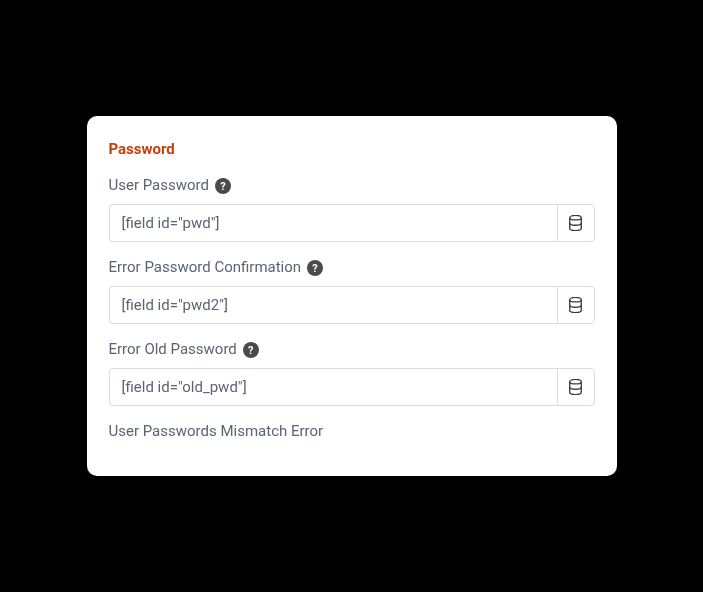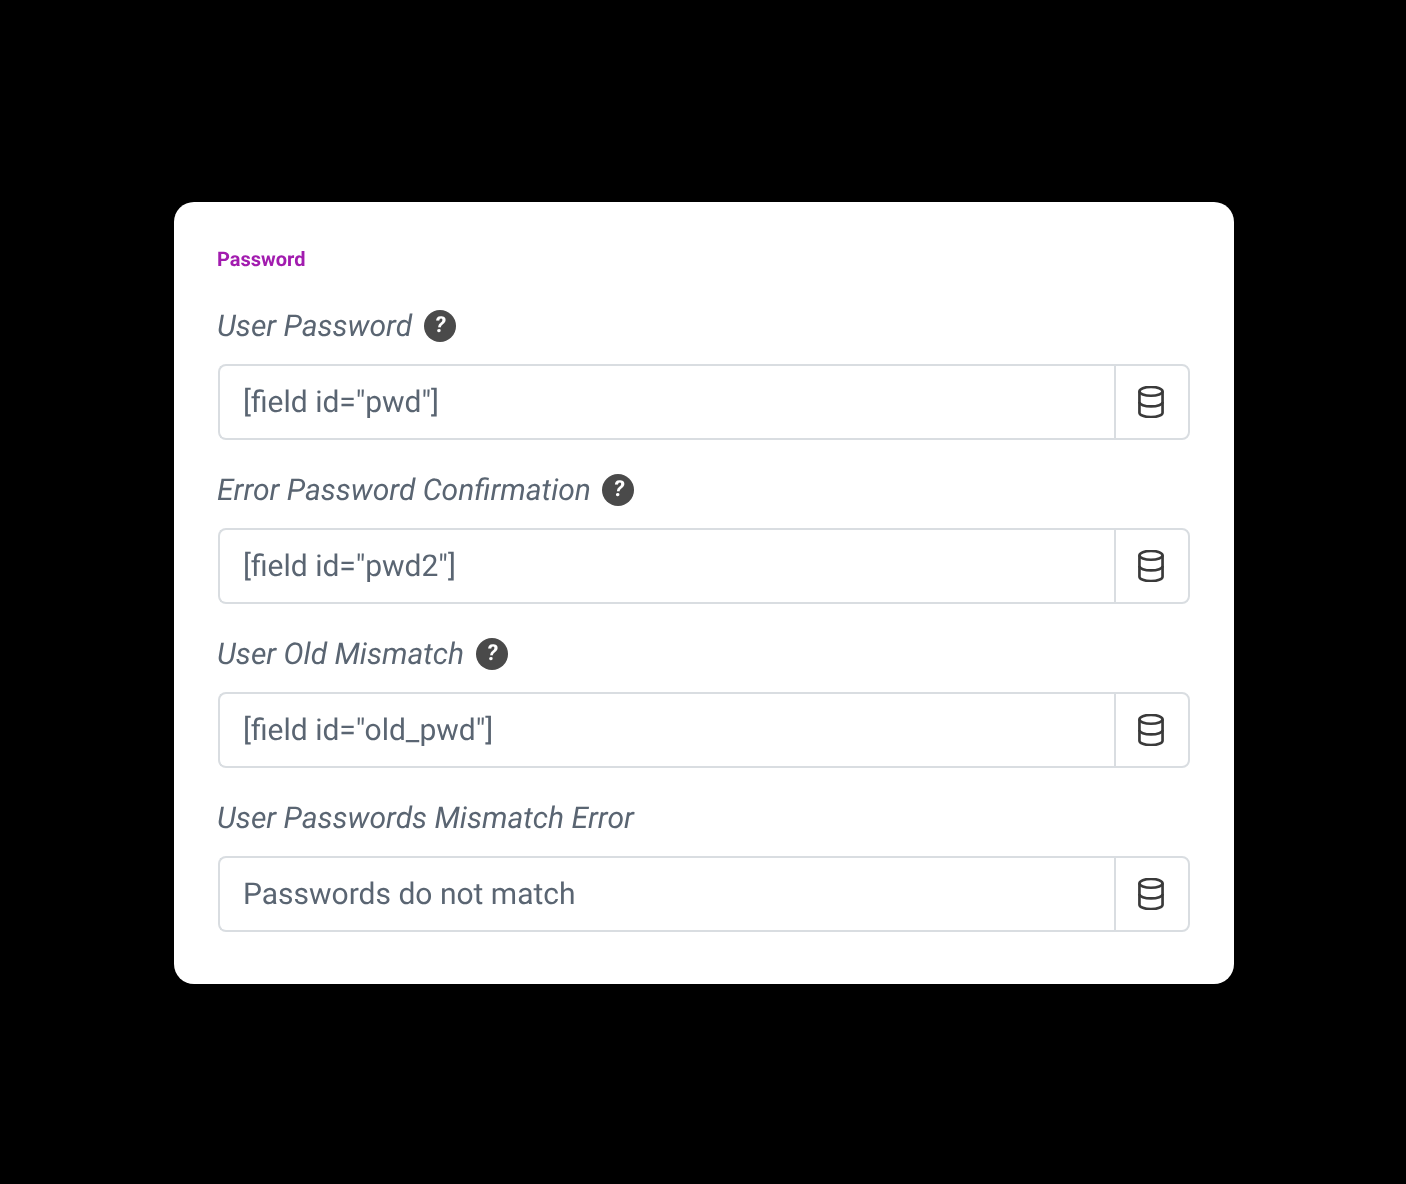--- a/index.html
+++ b/index.html
@@ -17,39 +17,38 @@
       justify-content: center;
     }
     .panel {
       background: #fff;
       border-radius: 10px;
       width: 530px;
       padding: 24px 22px 26px 22px;
       box-shadow: 0 2px 8px rgba(0,0,0,0.15);
     }
     .section-title {
-      font-size: 10px;
+      font-size: 15px;
       font-weight: 700;
-      color: #a21caf;
+      color: #c2410c;
       margin-bottom: 18px;
     }
     .field-group {
       margin-bottom: 16px;
     }
     .field-group:last-child {
       margin-bottom: 0;
     }
     .field-label {
       font-size: 15px;
       color: #5a6572;
       margin-bottom: 10px;
       display: flex;
-      align-items: center;
+      align-items: flex-end;
       gap: 6px;
-      font-style: italic;
     }
     .help-icon {
       display: inline-flex;
       align-items: center;
       justify-content: center;
       width: 16px;
       height: 16px;
       border-radius: 50%;
       background: #4a4a4a;
       color: #fff;
@@ -123,44 +122,34 @@
           <ellipse cx="8" cy="3" rx="6.5" ry="2.5" fill="none" stroke="#3a3a3a" stroke-width="1.5"></ellipse>
           <path d="M1.5 3 V9 C1.5 10.4 4.4 11.5 8 11.5 C11.6 11.5 14.5 10.4 14.5 9 V3" fill="none" stroke="#3a3a3a" stroke-width="1.5"></path>
           <path d="M1.5 9 V15 C1.5 16.4 4.4 17.5 8 17.5 C11.6 17.5 14.5 16.4 14.5 15 V9" fill="none" stroke="#3a3a3a" stroke-width="1.5"></path>
         </svg>
       </button>
     </div>
   </div>
 
   <div class="field-group">
     <div class="field-label">
-      <span>User Old Mismatch</span>
+      <span>Error Old Password</span>
       <span class="help-icon">?</span>
     </div>
     <div class="input-row">
       <input type="text" class="text-input" value="[field id=&quot;old_pwd&quot;]" style="">
       <button class="db-button">
         <svg viewBox="0 0 16 18">
           <ellipse cx="8" cy="3" rx="6.5" ry="2.5" fill="none" stroke="#3a3a3a" stroke-width="1.5"></ellipse>
           <path d="M1.5 3 V9 C1.5 10.4 4.4 11.5 8 11.5 C11.6 11.5 14.5 10.4 14.5 9 V3" fill="none" stroke="#3a3a3a" stroke-width="1.5"></path>
           <path d="M1.5 9 V15 C1.5 16.4 4.4 17.5 8 17.5 C11.6 17.5 14.5 16.4 14.5 15 V9" fill="none" stroke="#3a3a3a" stroke-width="1.5"></path>
         </svg>
       </button>
     </div>
   </div>
 
   <div class="field-group">
     <div class="field-label">
       <span>User Passwords Mismatch Error</span>
     </div>
-    <div class="input-row">
-      <input type="text" class="text-input" value="Passwords do not match" style="">
-      <button class="db-button">
-        <svg viewBox="0 0 16 18">
-          <ellipse cx="8" cy="3" rx="6.5" ry="2.5" fill="none" stroke="#3a3a3a" stroke-width="1.5"></ellipse>
-          <path d="M1.5 3 V9 C1.5 10.4 4.4 11.5 8 11.5 C11.6 11.5 14.5 10.4 14.5 9 V3" fill="none" stroke="#3a3a3a" stroke-width="1.5"></path>
-          <path d="M1.5 9 V15 C1.5 16.4 4.4 17.5 8 17.5 C11.6 17.5 14.5 16.4 14.5 15 V9" fill="none" stroke="#3a3a3a" stroke-width="1.5"></path>
-        </svg>
-      </button>
-    </div>
   </div>
 
 </div>
 
 </body></html>

